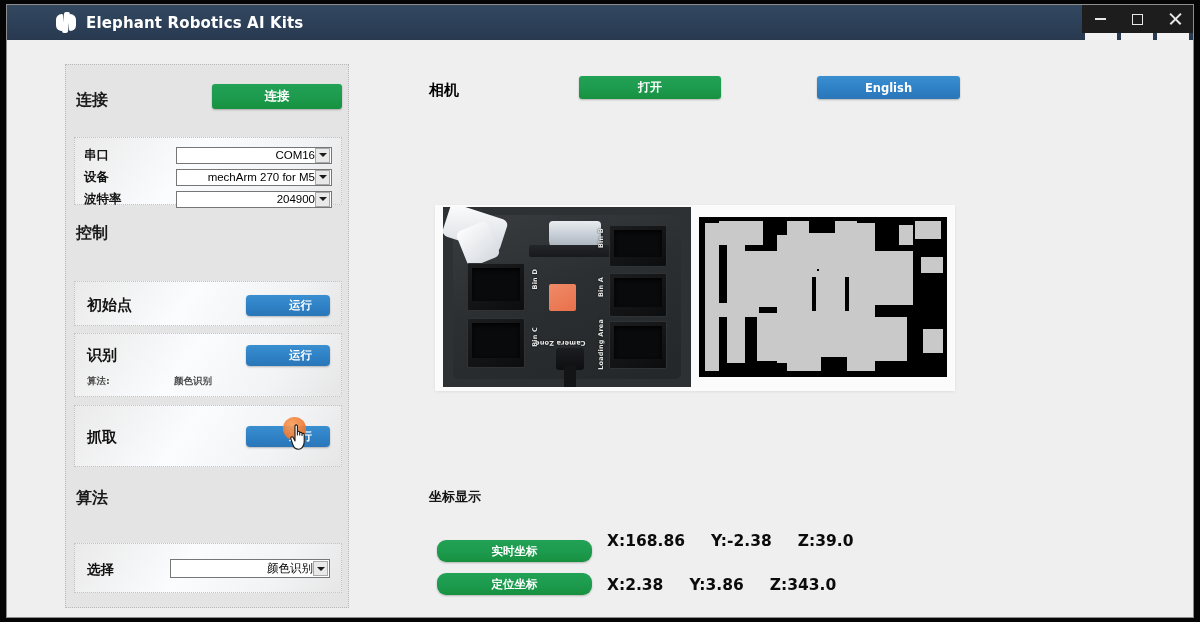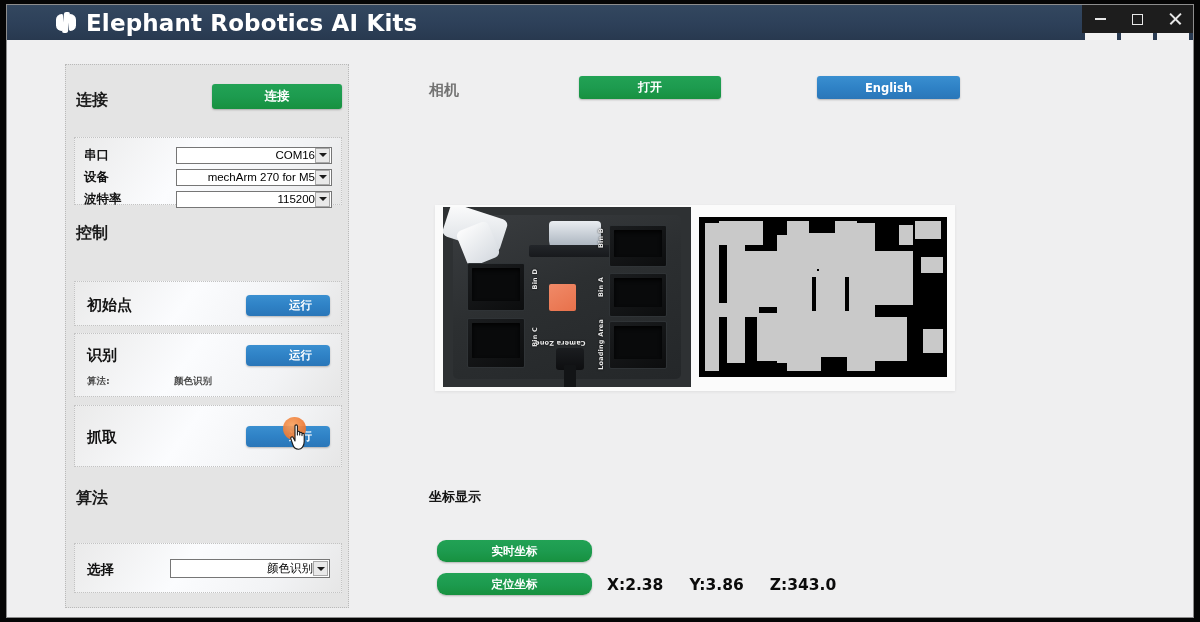--- a/index.html
+++ b/index.html
@@ -46,21 +46,21 @@
     position: absolute; top: 2px; width: 7px; height: 17px; background: #fff;
   }
   .logo-mark .lobe-l { left: 1px; border-radius: 8px 2px 2px 8px; }
   .logo-mark .lobe-r { left: 14px; border-radius: 2px 8px 8px 2px; }
   .logo-mark .core {
     position: absolute; left: 8px; top: 0px; width: 6px; height: 21px;
     background: #fff; border-radius: 2px;
     transform: skewX(-6deg);
   }
   .app-title {
-    color: #ffffff; font-size: 23px; font-weight: bold;
+    color: #ffffff; font-size: 15px; font-weight: bold;
     letter-spacing: .15px; white-space: nowrap;
   }
 
   
   .wincontrols {
     position: absolute; right: 0; top: 0;
     width: 111px; height: 28px;
     background: #1d1d1d;
     display: flex; align-items: center; justify-content: space-around;
   }
@@ -210,21 +210,21 @@
   }
 
   
   .main-area {
     position: absolute; left: 360px; top: 0;
     right: 0; bottom: 0;
   }
 
   .camera-label {
     position: absolute; left: 62px; top: 41px;
-    font-size: 15px; font-weight: bold; color: #737373;
+    font-size: 15px; font-weight: bold; color: #000000;
   }
   .btn-open {
     position: absolute; left: 212px; top: 36px;
     width: 142px; height: 23px; border-radius: 3px; font-size: 12px;
   }
   .btn-lang {
     position: absolute; left: 450px; top: 36px;
     width: 143px; height: 23px; border-radius: 3px; font-size: 11.5px;
   }
 
@@ -390,21 +390,21 @@
           <div class="form-row">
             <div class="form-label">设备</div>
             <div class="select-box">
               <span class="sel-val">mechArm 270 for M5</span>
               <span class="sel-arrow"></span>
             </div>
           </div>
           <div class="form-row">
             <div class="form-label">波特率</div>
             <div class="select-box">
-              <span class="sel-val">115200</span>
+              <span class="sel-val">204900</span>
               <span class="sel-arrow"></span>
             </div>
           </div>
         </div>
 
         <div class="section-title control-head">控制</div>
 
         <div class="card action-card" style="top:216px;height:45px">
           <div class="ac-label" style="top:14px">初始点</div>
           <button class="btn btn-blue btn-run" style="top:13px">运行</button>
@@ -505,20 +505,25 @@
             <div class="blob" style="left:122px;top:140px;width:26px;height:20px;background:#000;"></div>
             <div class="blob" style="left:116px;top:62px;width:30px;height:32px;background:#c9c9c9;"></div>
             <div class="blob" style="left:113px;top:60px;width:4px;height:34px;background:#000;"></div>
             <div class="blob" style="left:146px;top:60px;width:4px;height:34px;background:#000;"></div>
           </div>
         </div>
 
         <div class="coord-title">坐标显示</div>
 
         <button class="btn btn-green btn-coord" style="top:500px">实时坐标</button>
+        <div class="coord-values" style="top:492px">
+          <span>X:168.86</span>
+          <span>Y:-2.38</span>
+          <span>Z:39.0</span>
+        </div>
 
         <button class="btn btn-green btn-coord" style="top:533px">定位坐标</button>
         <div class="coord-values" style="top:536px">
           <span>X:2.38</span>
           <span>Y:3.86</span>
           <span>Z:343.0</span>
         </div>
       </div>
     </div>
 

